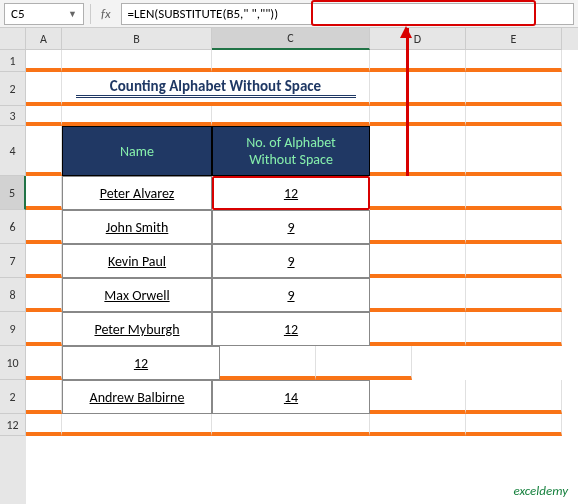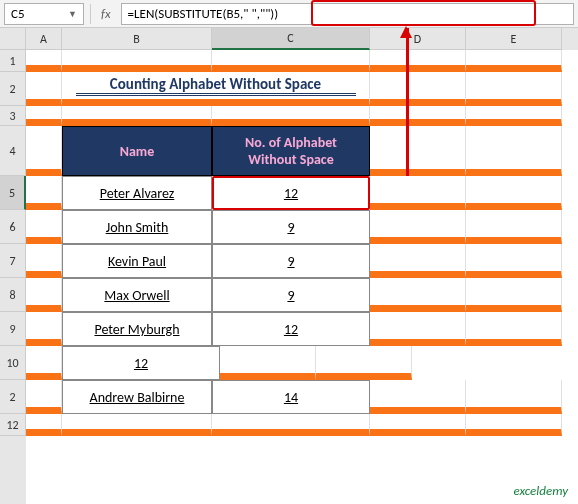--- a/index.html
+++ b/index.html
@@ -102,43 +102,43 @@
       justify-content: center;
       font-size: 12px;
       color: #333;
       background: #e6e6e6;
     }
     .col-h.sel { background: #d2d2d2; border-bottom: 2px solid #217346; }
     .cells { position: relative; }
     .row { display: flex; }
     .cell {
       border-right: 1px solid #e0e0e0;
-      border-bottom: 7px solid #f97316;
+      border-bottom: 4px solid #f97316;
       display: flex;
       align-items: center;
       justify-content: center;
       background: #fff;
       overflow: hidden;
       white-space: nowrap;
     }
     .title-cell {
       font-weight: bold;
       font-size: 15px;
       color: #1f3864;
       justify-content: center;
     }
     .title-underline {
       border-bottom: 3px double #1f3864;
       width: 280px;
       margin: 0 auto;
     }
     .th {
       background: #203864;
-      color: #f9a8d4;
-      font-weight: bold;
+      color: #86efac;
+      font-weight: normal;
       border: 1px solid #000;
     }
     .td {
       border: 1px solid #888;
       text-decoration: underline;
     }
     .sel-cell {
       border: 2.5px solid #d80000 !important;
       border-radius: 2px;
       position: relative;

